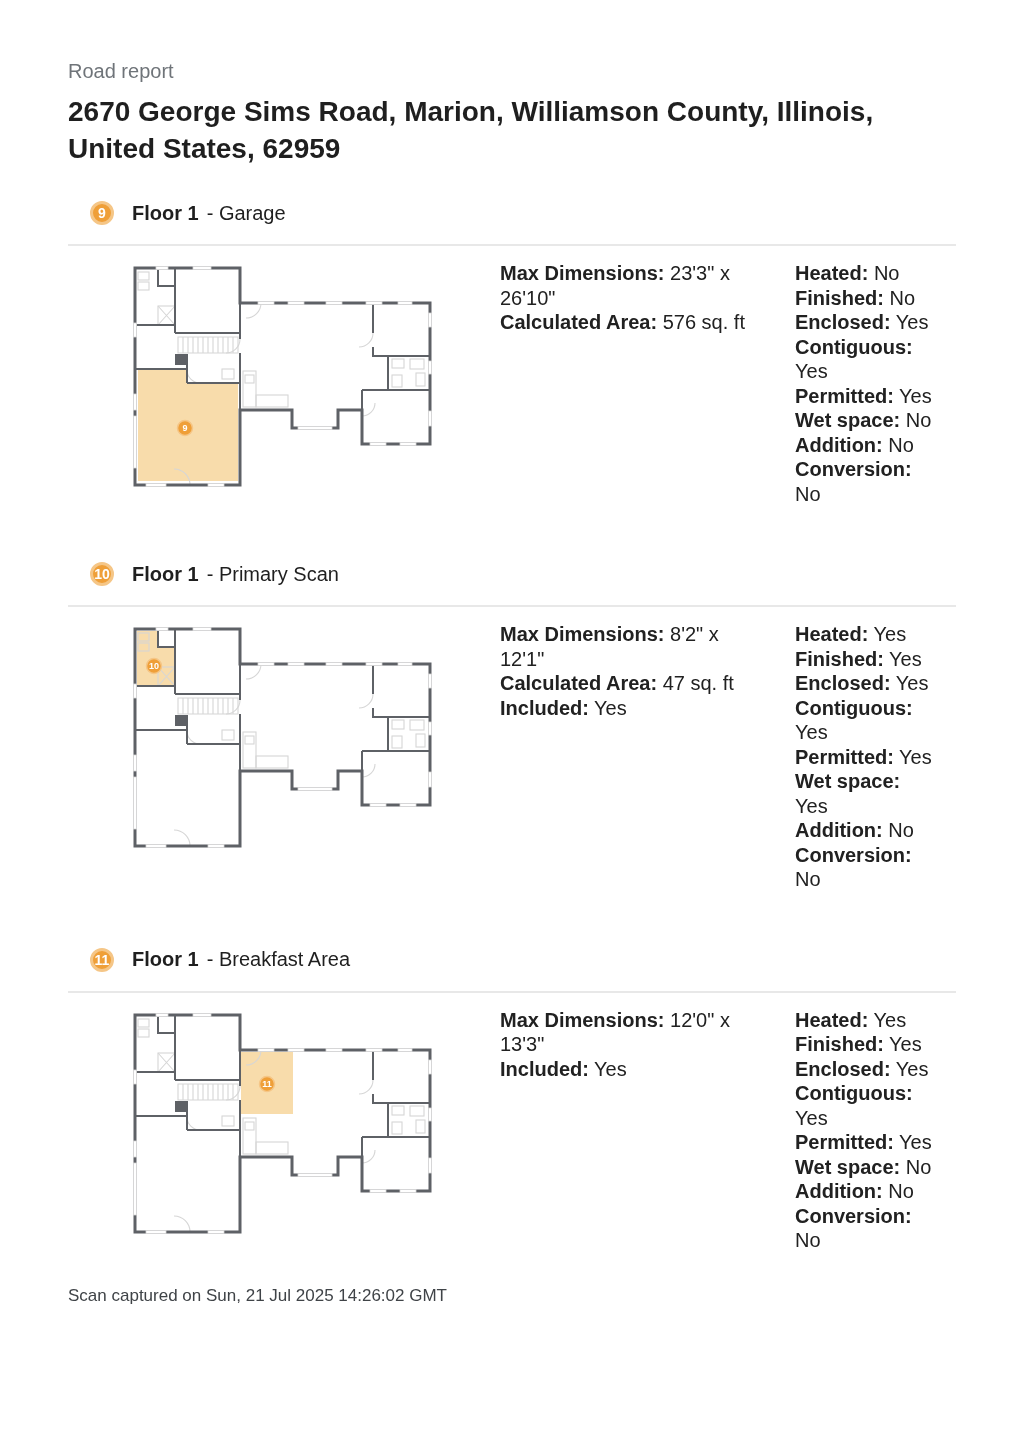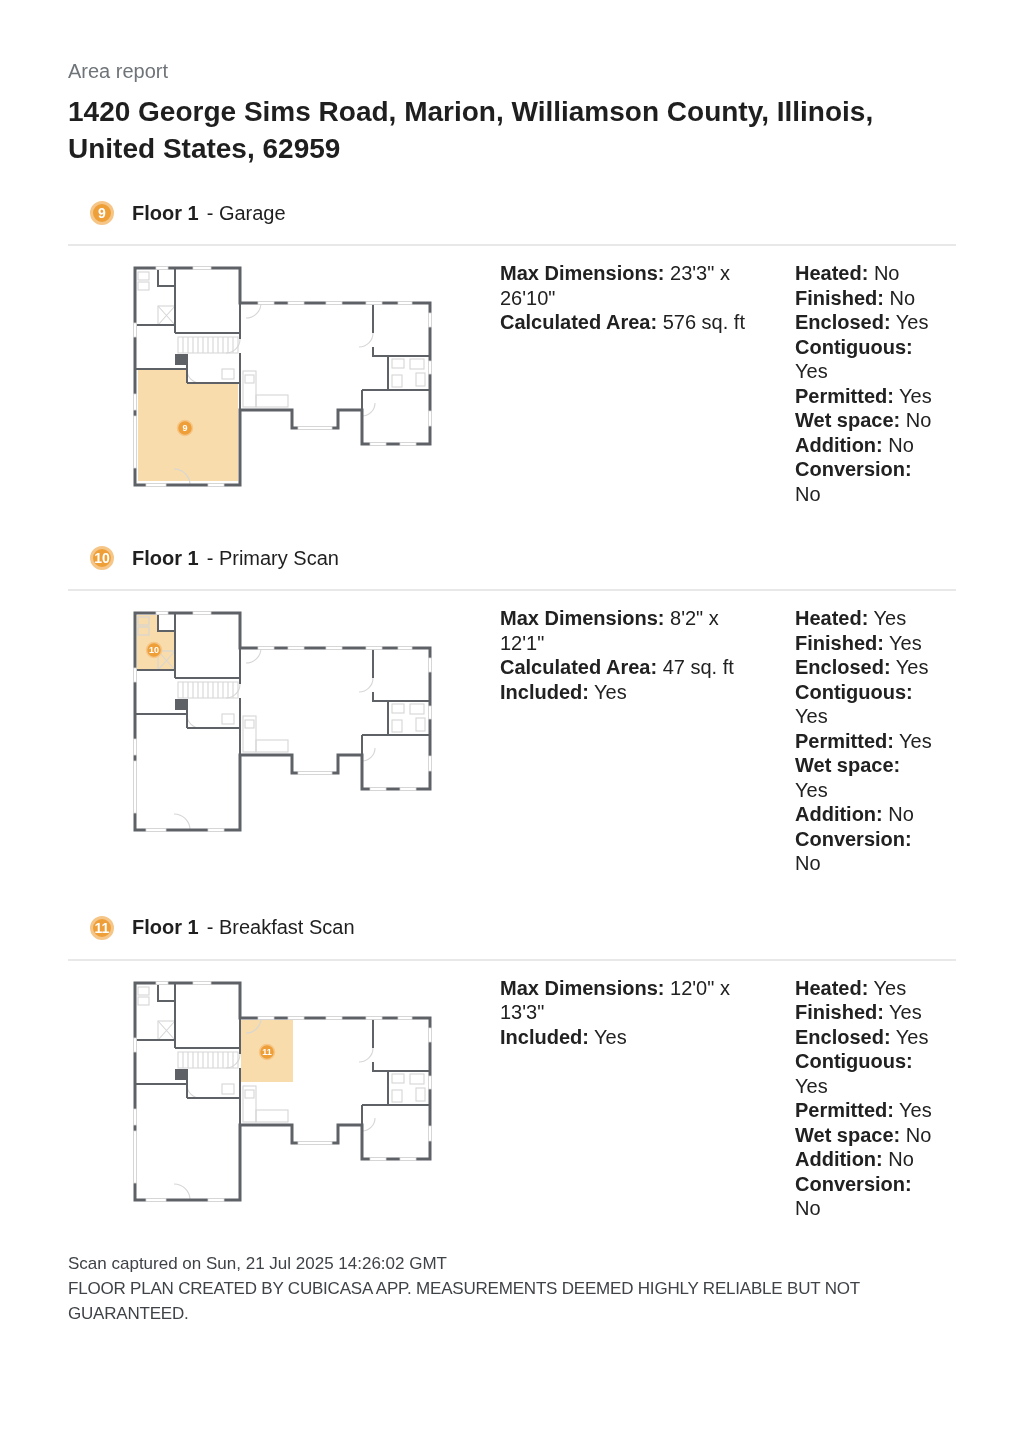--- a/index.html
+++ b/index.html
@@ -8,21 +8,21 @@
     width:1024px; height:1448px; overflow:hidden;
     font-family:"Liberation Sans", sans-serif;
     color:#212121;
   }
   .page { padding:60px 68px 0 68px; }
 
   .eyebrow { font-size:20px; font-weight:400; color:#6f7479; margin:0 0 10px 0; }
   .address { font-size:28px; font-weight:700; line-height:37px; margin:0; max-width:880px; color:#1f1f1f; }
 
   .section { margin-top:34px; }
-  .section + .section { margin-top:40px; }
+  .section + .section { margin-top:56px; }
 
   .sec-head { display:flex; align-items:center; gap:18px; padding-left:22px; }
   .badge {
     width:24px; height:24px; flex:none; border-radius:50%;
     background:#ef9f38; border:3px solid #f5c687;
     color:#fff; font-size:14px; font-weight:700;
     display:flex; align-items:center; justify-content:center;
   }
   .sec-title { font-size:20px; font-weight:400; display:flex; gap:8px; color:#1f1f1f; }
   .sec-title .floor { font-weight:700; }
@@ -38,22 +38,22 @@
   .kv-label { font-weight:700;text-align:right; }
 
   .footer { margin-top:30px; font-size:17px; line-height:25px; color:#3f4347; }
   .footer .disclaimer { letter-spacing:-0.2px; }
 </style>
 </head>
 <body>
 
 <div class="page">
 
-  <p class="eyebrow">Area report</p>
-  <h1 class="address">1420 George Sims Road, Marion, Williamson County, Illinois, United States, 62959</h1>
+  <p class="eyebrow">Road report</p>
+  <h1 class="address">2670 George Sims Road, Marion, Williamson County, Illinois, United States, 62959</h1>
 
   <section class="section">
     <div class="sec-head">
       <div class="badge">9</div>
       <div class="sec-title">
         <span class="floor">Floor 1</span>
         <span class="room">- Garage</span>
       </div>
     </div>
     <hr class="divider">
@@ -205,21 +205,21 @@
           <div class="kv"><span class="kv-label">Conversion:</span> <span>No</span></div>
         </div>
     </div>
   </section>
 
   <section class="section">
     <div class="sec-head">
       <div class="badge">11</div>
       <div class="sec-title">
         <span class="floor">Floor 1</span>
-        <span class="room">- Breakfast Scan</span>
+        <span class="room">- Breakfast Area</span>
       </div>
     </div>
     <hr class="divider">
     <div class="sec-body">
       <div class="plan">
         <svg viewBox="0 0 340 232" width="340" height="232">
             <polygon points="111,44 163,44 163,106 111,106" fill="#f8dcab"></polygon>
             <path d="M48,76 H108 V92 H48 Z M53,76 V92 M58,76 V92 M63,76 V92 M68,76 V92 M73,76 V92 M78,76 V92 M83,76 V92 M88,76 V92 M93,76 V92 M98,76 V92 M103,76 V92" stroke="#d6d6d6" fill="none" stroke-width="1.1"></path>
             <rect x="8" y="11" width="11" height="8" fill="none" stroke="#d6d6d6" stroke-width="1.1"></rect>
             <rect x="8" y="21" width="11" height="8" fill="none" stroke="#d6d6d6" stroke-width="1.1"></rect>
@@ -281,16 +281,15 @@
 
           <div class="kv"><span class="kv-label">Addition:</span> <span>No</span></div>
 
           <div class="kv"><span class="kv-label">Conversion:</span> <span>No</span></div>
         </div>
     </div>
   </section>
 
   <div class="footer">
     <div>Scan captured on Sun, 21 Jul 2025 14:26:02 GMT</div>
-    <div class="disclaimer">FLOOR PLAN CREATED BY CUBICASA APP. MEASUREMENTS DEEMED HIGHLY RELIABLE BUT NOT GUARANTEED.</div>
   </div>
 
 </div>
 
 </body></html>

